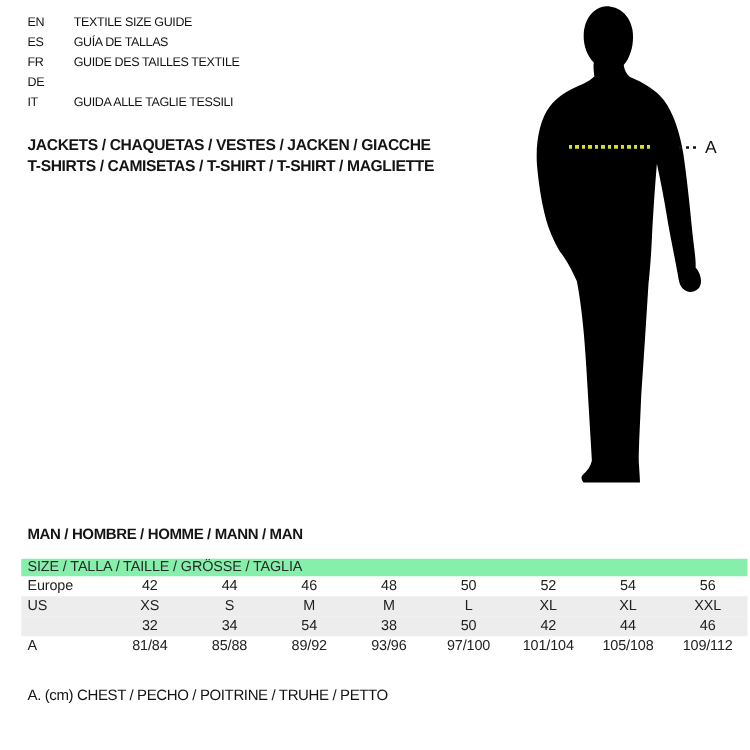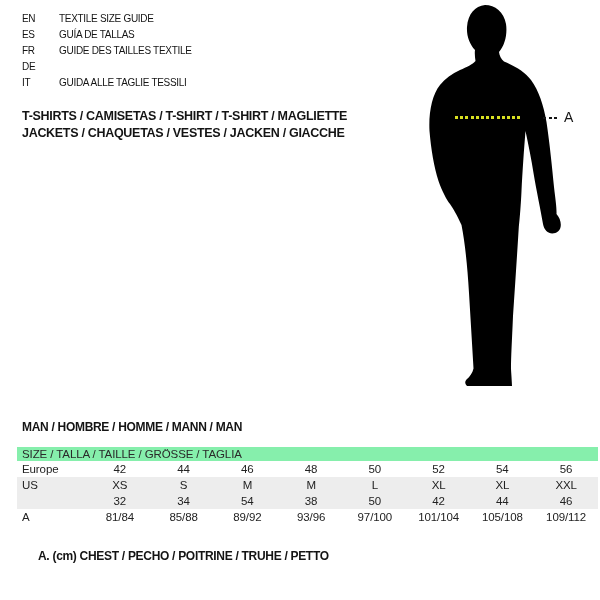--- a/index.html
+++ b/index.html
@@ -36,21 +36,21 @@
 
   
   .size-table { position:absolute; left:17px; top:447px; width:581px; font-size:11.5px; letter-spacing:-0.1px; color:#222; }
   .t-header { background:#86efac; height:14px; line-height:14px; padding-left:5px; color:#2a2a2a; }
   .t-row { display:flex; height:16px; line-height:16px; align-items:center; }
   .t-row.shaded { background:#ededed; }
   .t-label { width:66px; padding-left:5px; }
   .t-cell { flex:1; text-align:center; }
 
   
-  .footnote { position:absolute; left:22px; top:549px; font-weight:bold; font-size:12px; letter-spacing:-0.3px;margin-left:16px; }
+  .footnote { position:absolute; left:22px; top:549px; font-weight:normal; font-size:12px; letter-spacing:-0.3px; }
 </style>
 </head>
 <body>
 
 <div class="page">
 
   <div class="lang-list">
     <div class="lang-row">
       <span class="lang-code">EN</span>
       <span class="lang-label">TEXTILE SIZE GUIDE</span>
@@ -66,22 +66,22 @@
     <div class="lang-row">
       <span class="lang-code">DE</span>
     </div>
     <div class="lang-row">
       <span class="lang-code">IT</span>
       <span class="lang-label">GUIDA ALLE TAGLIE TESSILI</span>
     </div>
   </div>
 
   <div class="categories">
+    <div>JACKETS / CHAQUETAS / VESTES / JACKEN / GIACCHE</div>
     <div>T-SHIRTS / CAMISETAS / T-SHIRT / T-SHIRT / MAGLIETTE</div>
-    <div>JACKETS / CHAQUETAS / VESTES / JACKEN / GIACCHE</div>
   </div>
 
   <div class="figure-wrap">
     <svg width="150" height="385" viewBox="0 0 150 385" aria-hidden="true">
       <path fill="#000000" d="
         M70 2
         C 80 2, 89 9, 91 21
         C 92.5 31, 90 42, 84 49
         C 84.5 53, 86 56, 89 58.5
         C 100 63, 110 69, 116 77

